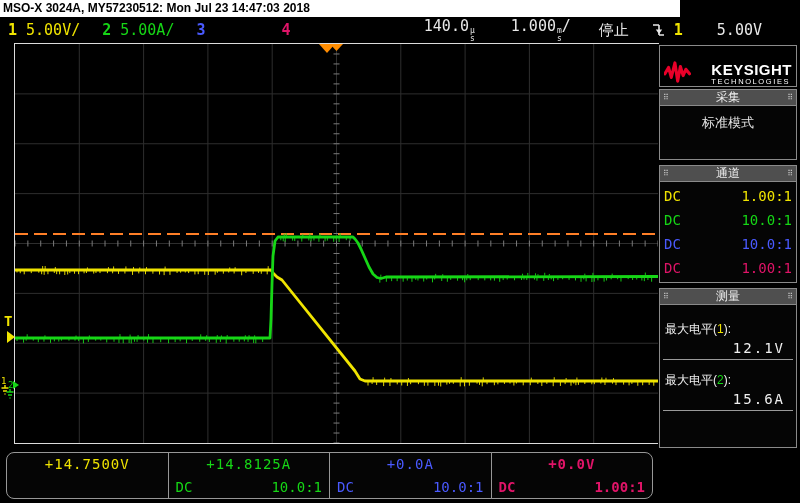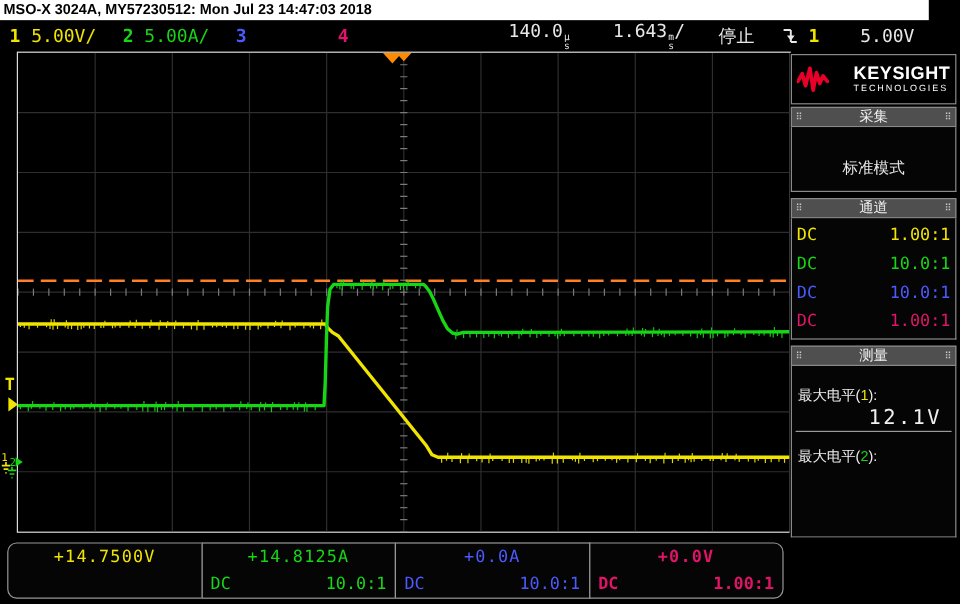--- a/index.html
+++ b/index.html
@@ -1,21 +1,21 @@
 <!DOCTYPE html>
 <html><head>
 <meta charset="utf-8">
 <style>
   html,body{margin:0;padding:0;background:#000;}
   body{width:800px;height:503px;position:relative;overflow:hidden;
        font-family:"DejaVu Sans Mono","Liberation Mono",monospace;}
   .abs{position:absolute;}
 
   
-  #topbar{left:0;top:0;width:774px;height:17px;background:#fff;color:#000;
+  #topbar{left:0;top:0;width:680px;height:17px;background:#fff;color:#000;
           font:bold 12px/17px "Liberation Sans",sans-serif;padding-left:3px;box-sizing:border-box;}
 
   
   #statusbar{left:0;top:17px;width:800px;height:26px;background:#000;display:flex;
              align-items:center;font-size:15px;padding-left:8px;box-sizing:border-box;}
   .c1{color:#f0e400}.c2{color:#16d616}.c3{color:#4a5aff}.c4{color:#e01468}
   .wht{color:#e8e8e8}
   .chnum{font-weight:bold;margin-right:9px;}
   .chscale{margin-right:22px;min-width:50px;text-align:center;}
   .ustack{display:inline-flex;flex-direction:column;font-size:8px;line-height:8px;
@@ -28,36 +28,36 @@
 
   
   #tlabel{left:4px;top:313px;color:#f0e400;font:bold 14px "DejaVu Sans Mono",monospace;}
   #tarrow{left:7px;top:331px;width:0;height:0;border-top:6px solid transparent;
           border-bottom:6px solid transparent;border-left:8px solid #f0e400;}
   #gndmarks{left:0;top:375px;}
 
   
   #sidebar{left:658px;top:44px;width:140px;height:404px;background:#000;display:flex;
            flex-direction:column;box-sizing:border-box;padding:1px 1px 0 1px;}
-  .logo{height:42px;border:1px solid #8a8a8a;display:flex;align-items:center;gap:20px;
+  .logo{height:42px;border:1px solid #8a8a8a;display:flex;align-items:flex-end;gap:20px;
         padding:0 4px;box-sizing:border-box;margin-bottom:2px;background:#000;}
   .logo-name{color:#fff;font:bold 15px/15px "Liberation Sans",sans-serif;letter-spacing:.5px;}
   .logo-sub{color:#fff;font:7.5px/9px "Liberation Sans",sans-serif;letter-spacing:1.6px;}
   .sec-head{height:15px;background:#4f4f4f;border:1px solid #8a8a8a;color:#f0f0f0;
             display:flex;align-items:center;justify-content:space-between;padding:0 3px;
             font:12px/15px "Liberation Sans",sans-serif;}
   .grip{color:#c9c9c9;font-size:8px;line-height:8px;}
   .sec-box{border:1px solid #8a8a8a;border-top:none;background:#050505;box-sizing:border-box;}
-  #acqbox{height:54px;color:#e6e6e6;text-align:center;font-size:13px;padding-top:25px;margin-bottom:5px;}
+  #acqbox{height:54px;color:#e6e6e6;text-align:center;font-size:13px;padding-top:7px;margin-bottom:5px;}
   #acqbox div{line-height:20px;}
   #chanbox{height:101px;padding:2px 4px;margin-bottom:5px;font-size:14px;}
   .chrow{display:flex;justify-content:space-between;line-height:24px;}
   #measbox{flex:1;color:#efefef;padding:4px 2px 0 2px;}
   .m-label{font:12px/16px "Liberation Sans",sans-serif;padding-left:3px;margin-top:12px;}
-  .m-value{text-align:right;font-size:17px;line-height:22px;padding-right:8px;
+  .m-value{text-align:right;font-size:14px;line-height:22px;padding-right:8px;
            border-bottom:1px solid #9a9a9a;margin:0 1px 4px 1px;letter-spacing:2px;}
 
   
   #bottombar{left:0;top:448px;width:800px;height:55px;background:#000;}
   #fboxes{left:6px;top:4px;width:647px;height:47px;display:flex;}
   .fbox{flex:1;border:1px solid #979797;background:#050505;box-sizing:border-box;
         display:flex;flex-direction:column;justify-content:space-between;
         padding:3px 7px;font-size:14px;margin-left:-1px;}
   .fbox:first-child{border-radius:8px 0 0 8px;margin-left:0;gap:36px;}
   .fbox:last-child{border-radius:0 8px 8px 0;font-weight:bold;}
@@ -80,21 +80,21 @@
   <span class="chnum c4">4</span>
   <span class="spacer"></span>
   <span class="wht">
     <span>140.0</span><span class="ustack">
         <span>μ</span>
         <span>s</span>
       </span>
   </span>
   <span style="width:36px"></span>
   <span class="wht">
-    <span>1.643</span><span class="ustack">
+    <span>1.000</span><span class="ustack">
         <span>m</span>
         <span>s</span>
       </span><span>/</span>
   </span>
   <span style="width:28px"></span>
   <span class="wht" style="font-family:Liberation Mono, monospace">停止</span>
   <span style="width:22px"></span>
   <svg width="15" height="18" viewBox="0 0 15 18">
     <path d="M2 4 H8 M8 4 V14 M8 14 H13" stroke="#e8e8e8" stroke-width="1.6" fill="none"></path>
     <path d="M8 13 L4.8 8.6 H11.2 Z" fill="#e8e8e8"></path>
@@ -582,20 +582,21 @@
     <div>
       <div class="m-label">
         <span>最大电平(</span><span class="c1">1</span><span>):</span>
       </div>
       <div class="m-value">12.1V</div>
     </div>
     <div>
       <div class="m-label">
         <span>最大电平(</span><span class="c2">2</span><span>):</span>
       </div>
+      <div class="m-value">15.6A</div>
     </div>
   </div>
 </div>
 
 <div id="bottombar" class="abs">
   <div id="fboxes" class="abs">
     <div class="fbox c1">
       <div class="fval">+14.7500V</div>
       <div class="frow">
         <span>DC</span>

